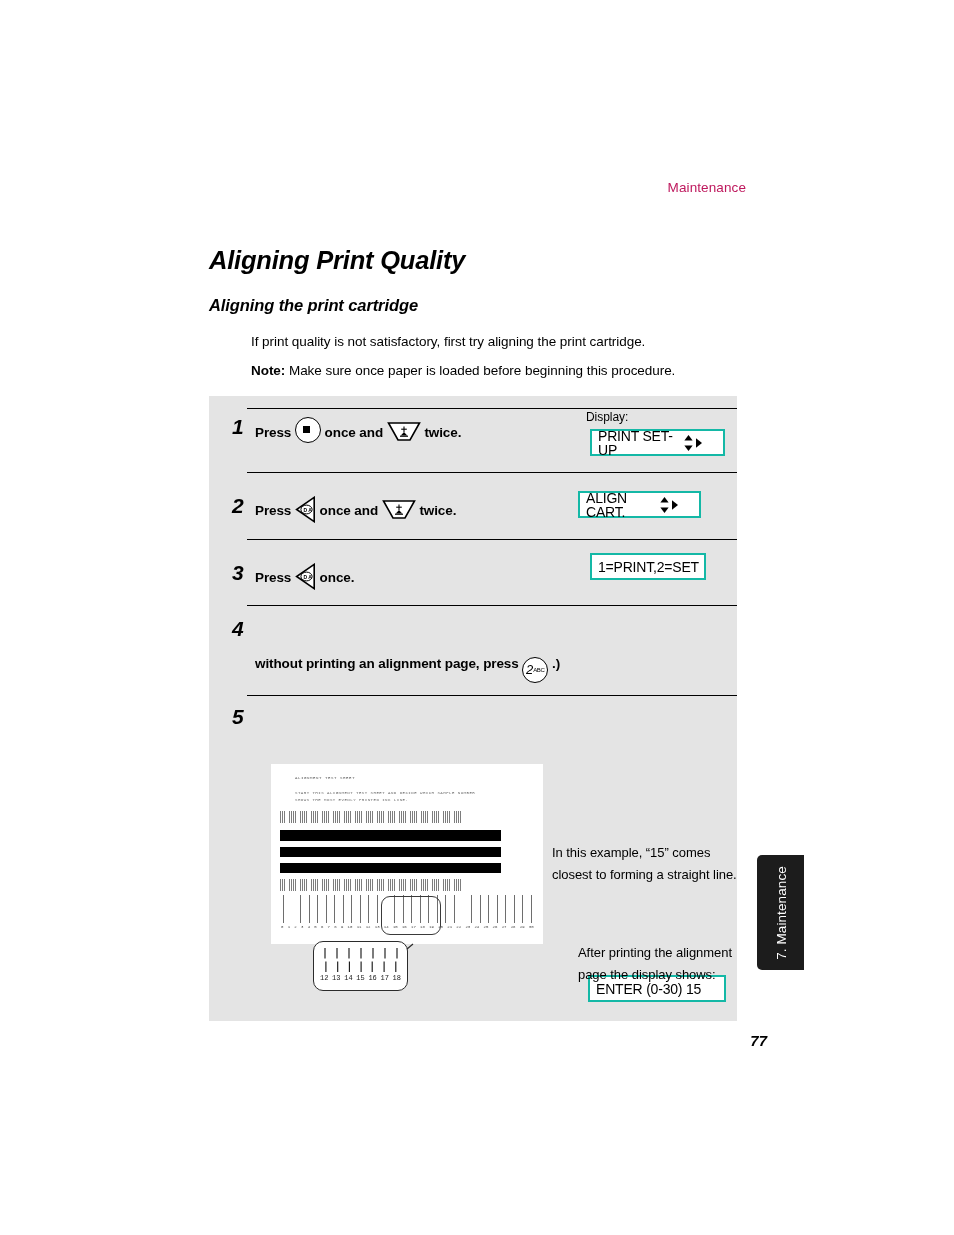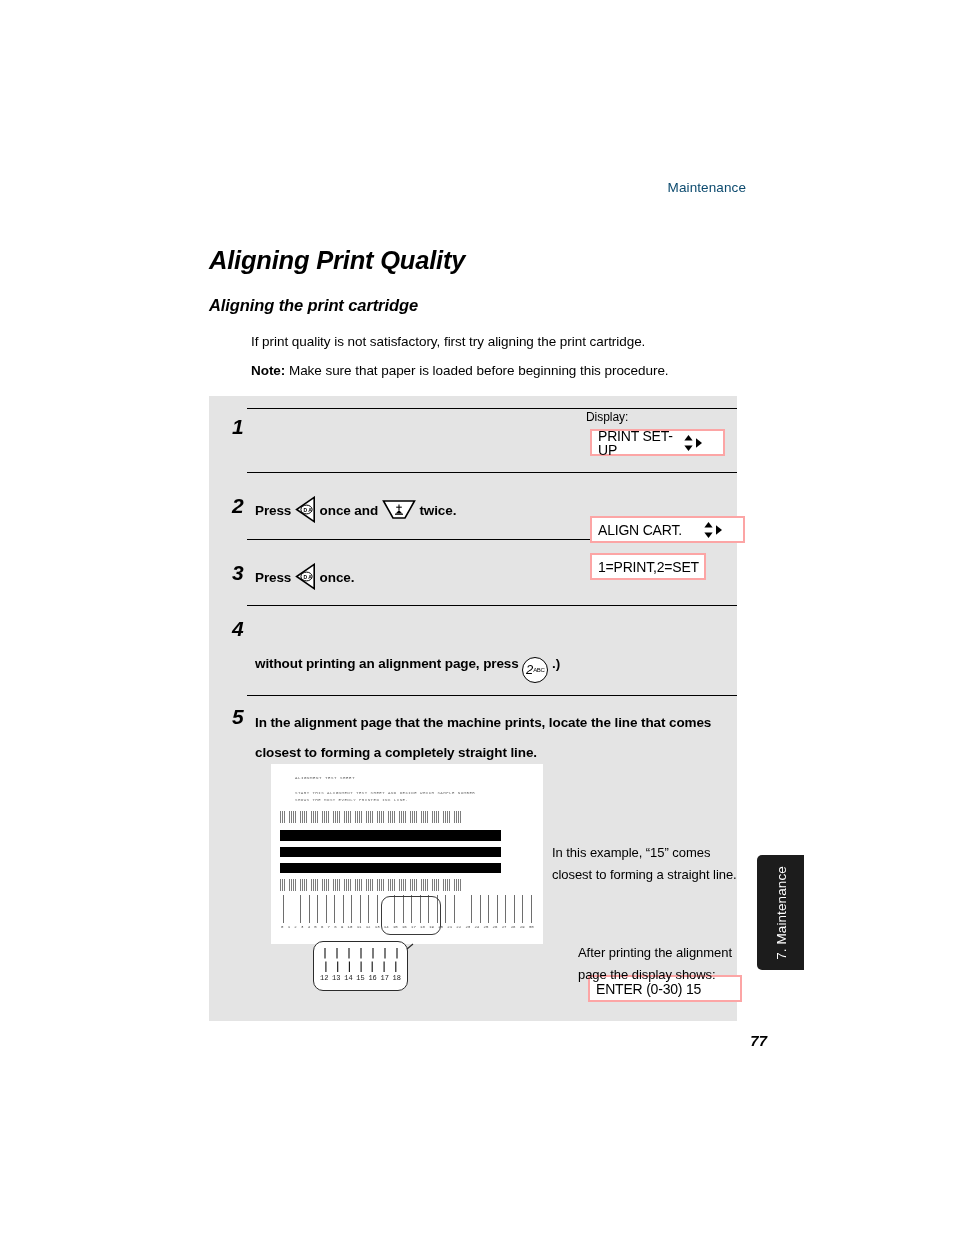--- a/index.html
+++ b/index.html
@@ -17,21 +17,21 @@
   }
 
   
   .running-header {
     position: absolute;
     left: 0;
     top: 180px;
     width: 746px;
     text-align: right;
     font-size: 13.5px;
-    color: #0c4a6e;
+    color: #be185d;
     letter-spacing: .1px;
   }
 
   
   .chapter-title {
     position: absolute;
     left: 209px;
     top: 246px;
     font-size: 25.5px;
     font-weight: bold;
@@ -150,21 +150,21 @@
 
   
   .display-label {
     position: absolute;
     font-size: 12px;
     letter-spacing: -.05px;
   }
   .display-box {
     position: absolute;
     box-sizing: border-box;
-    border: 2px solid #fca5a5;
+    border: 2px solid #14b8a6;
     background: #fff;
     height: 27px;
     display: flex;
     align-items: center;
     justify-content: space-between;
     padding: 0 20px 0 6px;
   }
   .display-text {
     font-size: 14px;
     letter-spacing: -.2px;
@@ -306,26 +306,39 @@
 </style>
 </head>
 <body>
 
 <div class="running-header">Maintenance</div>
 
 <div class="chapter-title">Aligning Print Quality</div>
 <div class="section-title">Aligning the print cartridge</div>
 
 <div class="intro-1">If print quality is not satisfactory, first try aligning the print cartridge.</div>
-<div class="intro-2"><b>Note:</b><span> Make sure that paper is loaded before beginning this procedure.</span></div>
+<div class="intro-2"><b>Note:</b><span> Make sure once paper is loaded before beginning this procedure.</span></div>
 
 <div class="panel">
 
   <div class="step-rule" style="top:12px;"></div>
   <div class="step-num" style="left:23px; top:20px;">1</div>
+  <div class="step-text" style="left:46px; top:21px;">
+    <span>Press</span>
+    <span class="key key-fn"></span>
+    <span>once and</span>
+    <svg class="key key-trap" viewBox="0 0 34 21">
+      <path d="M1.5 2 L32.5 2 L23 19 L11 19 Z" fill="#fff" stroke="#000" stroke-width="1.6"></path>
+      <path d="M17 5.5 L17 11" stroke="#000" stroke-width="1.1"></path>
+      <path d="M14.2 8.2 L19.8 8.2" stroke="#000" stroke-width="1.1"></path>
+      <path d="M13 15.2 L21 15.2" stroke="#000" stroke-width="1.2"></path>
+      <path d="M17 11 L13.8 14.4 L20.2 14.4 Z" fill="#000"></path>
+    </svg>
+    <span>twice.</span>
+  </div>
 
   <div class="step-rule" style="top:76px;"></div>
   <div class="step-num" style="left:23px; top:99px;">2</div>
   <div class="step-text" style="left:46px; top:100px;">
     <span>Press</span>
     <svg class="key key-arrow" viewBox="0 0 21 27">
       <path d="M19.2 1.4 L19.2 25.6 L1.6 13.5 Z" fill="#fff" stroke="#000" stroke-width="1.6"></path>
       <ellipse cx="11.5" cy="13.5" rx="5.6" ry="4.4" fill="none" stroke="#000" stroke-width="1"></ellipse>
       <text x="8.4" y="15.6" font-family="Liberation Sans, sans-serif" font-size="5" fill="#000">D</text>
       <text x="13.2" y="15.6" font-family="Liberation Sans, sans-serif" font-size="5" fill="#000">A</text>
@@ -357,57 +370,56 @@
   <div class="step-rule" style="top:209px;"></div>
   <div class="step-num" style="left:23px; top:222px;">4</div>
   <div class="step-text" style="left:46px; top:253px;">
     <span>without printing an alignment page, press</span>
     <span class="key key-num"><span>2</span><span class="sub">ABC</span></span>
     <span>.)</span>
   </div>
 
   <div class="step-rule" style="top:299px;"></div>
   <div class="step-num" style="left:23px; top:310px;">5</div>
-  <div class="step-text wrap" style="left:46px; top:312px; width:482px;">In the alignment page that the machine prints, locate the line that comes closest to forming a completely straight line.</div>
 
 </div>
 
 <div class="display-label" style="left:586px; top:410px;">Display:</div>
 
 <div class="display-box" style="left:590px; top:429px; width:135px;">
   <span class="display-text">PRINT SET-UP</span>
   <span class="display-arrows">
     <svg width="11" height="18" viewBox="0 0 11 18">
         <path d="M5.5 1 L9.6 6.5 L1.4 6.5 Z" fill="#000"></path>
         <path d="M5.5 17 L9.6 11.5 L1.4 11.5 Z" fill="#000"></path>
       </svg>
     <svg width="8" height="12" viewBox="0 0 8 12">
         <path d="M1 1.2 L7 6 L1 10.8 Z" fill="#000"></path>
       </svg>
   </span>
 </div>
 
-<div class="display-box" style="left:590px; top:491px; width:155px;margin-top:25px;">
+<div class="display-box" style="left:578px; top:491px; width:123px;">
   <span class="display-text">ALIGN CART.</span>
   <span class="display-arrows">
     <svg width="11" height="18" viewBox="0 0 11 18">
         <path d="M5.5 1 L9.6 6.5 L1.4 6.5 Z" fill="#000"></path>
         <path d="M5.5 17 L9.6 11.5 L1.4 11.5 Z" fill="#000"></path>
       </svg>
     <svg width="8" height="12" viewBox="0 0 8 12">
         <path d="M1 1.2 L7 6 L1 10.8 Z" fill="#000"></path>
       </svg>
   </span>
 </div>
 
 <div class="display-box" style="left:590px; top:553px; width:116px;">
   <span class="display-text">1=PRINT,2=SET</span>
 </div>
 
-<div class="display-box" style="left:588px; top:975px; width:154px;">
+<div class="display-box" style="left:588px; top:975px; width:138px;">
   <span class="display-text">ENTER (0-30) 15</span>
 </div>
 
 <div class="testsheet">
   <div class="ts-inner">
     <div class="ts-head">ALIGNMENT TEST SHEET</div>
     <div class="ts-body" style="top:26px;">START THIS ALIGNMENT TEST SHEET AND DECIDE WHICH SAMPLE NUMBER</div>
     <div class="ts-body" style="top:33px;">SHOWS THE MOST EVENLY PRINTED INK LINE.</div>
 
     <div class="ts-hatch" style="left:9px; top:47px; width:185px; height:12px;"></div>

